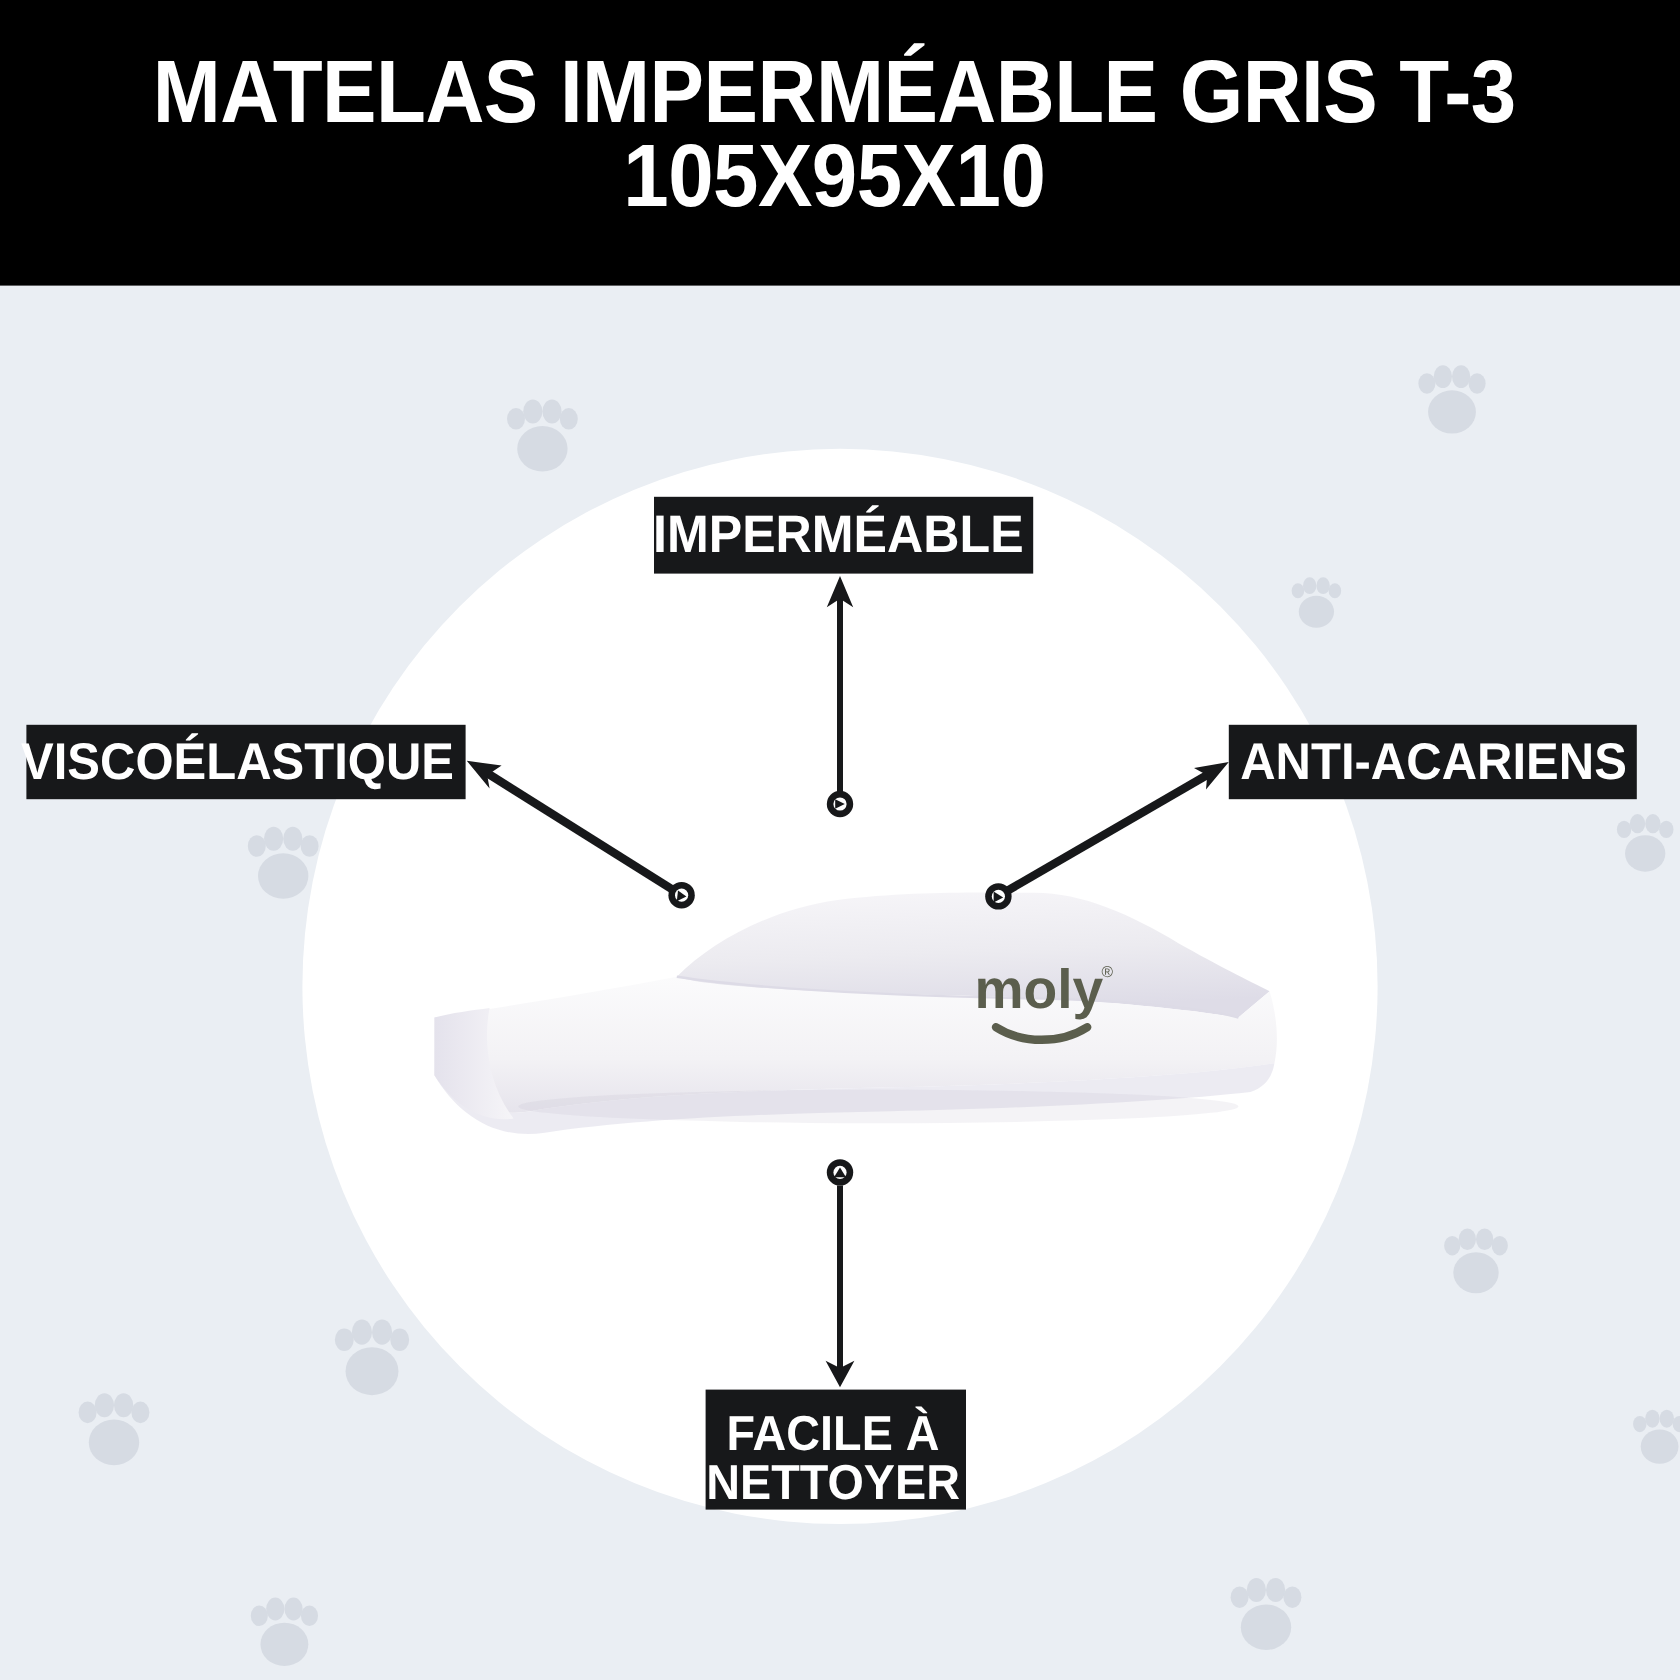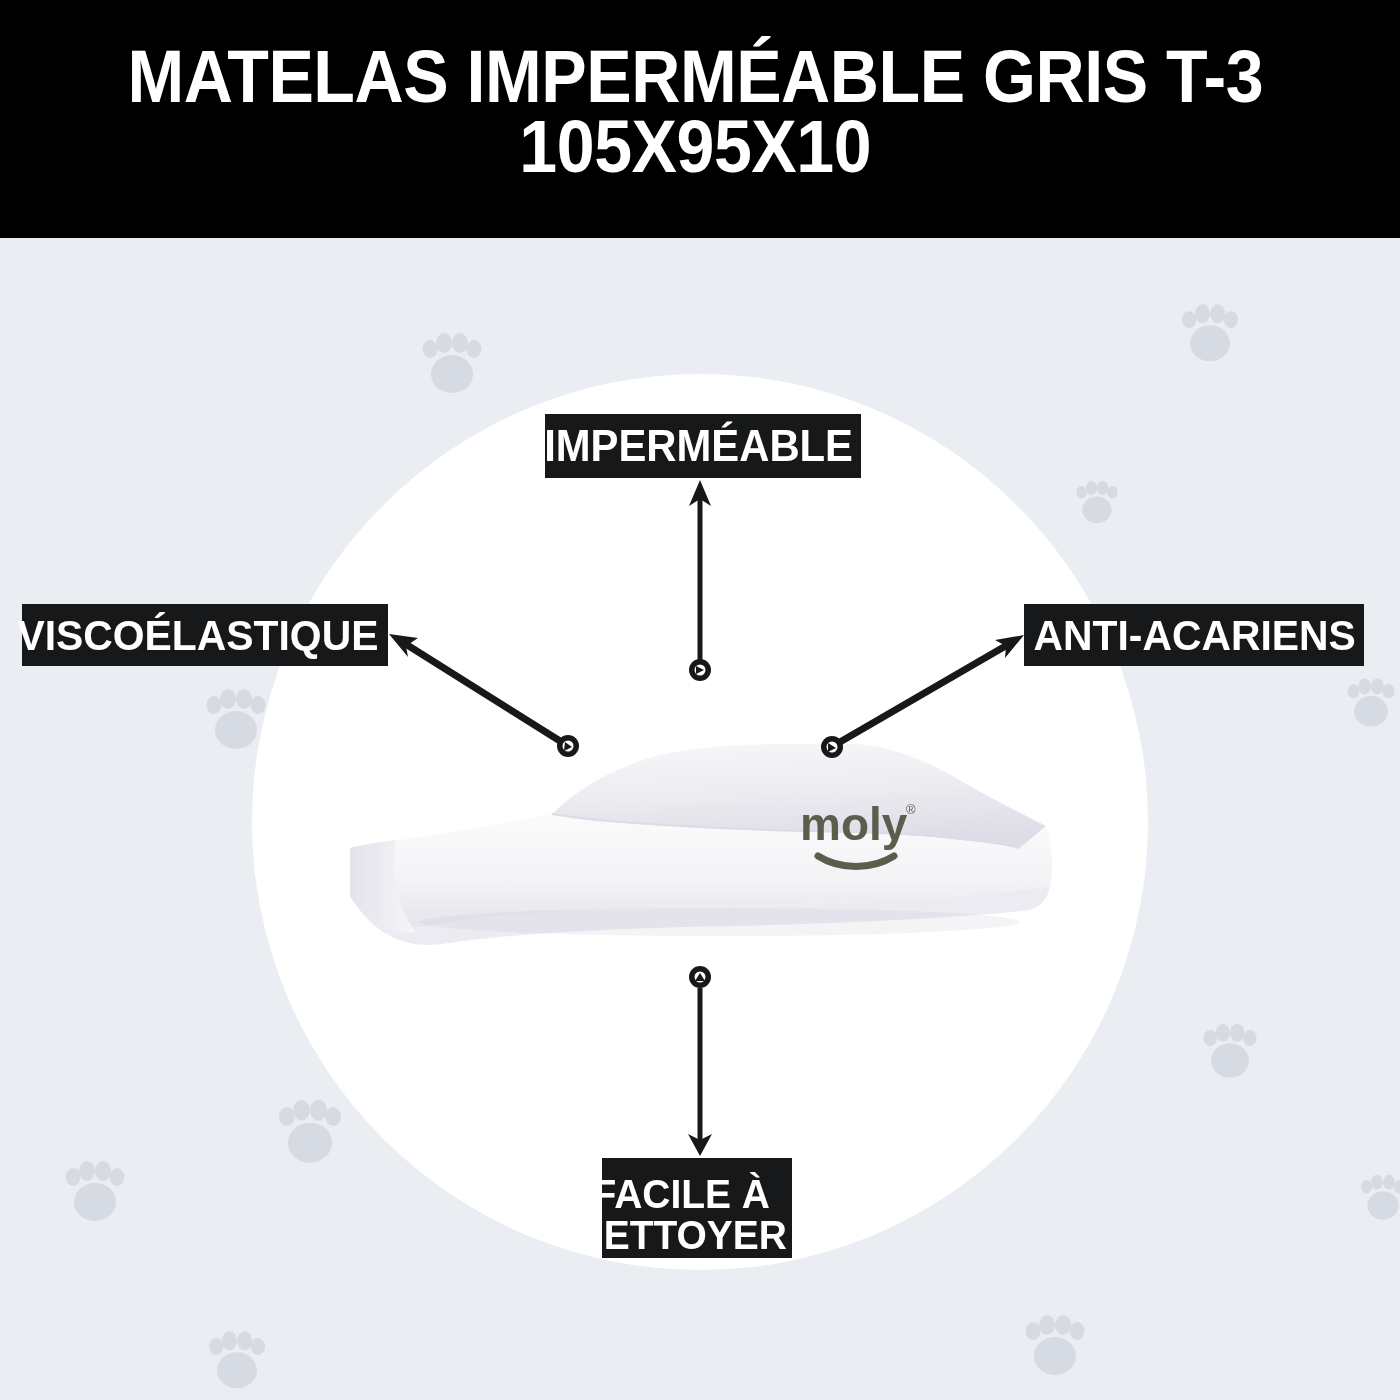--- a/index.html
+++ b/index.html
@@ -38,21 +38,21 @@
   
   .circle{
     position:absolute;
     left:252px;top:374px;
     width:896px;height:896px;
     border-radius:50%;
     background:#ffffff;
   }
 
   
-  .product{position:absolute;left:330px;top:700px;width:740px;height:260px;}
+  .product{position:absolute;left:342px;top:700px;width:740px;height:260px;}
 
   
   .arrows{position:absolute;left:0;top:0;width:1400px;height:1400px;}
 
   
   .label{
     position:absolute;
     background:#17181a;
     color:#ffffff;
     font-family:"Liberation Sans Narrow","Liberation Sans",sans-serif;
@@ -61,21 +61,21 @@
     text-align:center;
     line-height:1.0;
     box-sizing:border-box;
     letter-spacing:0px;
   }
   .label span{display:block;white-space:pre-line;transform:scaleX(0.95);}
 
   #label-impermeable{left:545px;top:414px;width:316px;height:64px;font-size:44px;}
   #label-viscoelastique{left:22px;top:604px;width:366px;height:62px;font-size:43px;}
   #label-anti-acariens{left:1024px;top:604px;width:340px;height:62px;font-size:43px;}
-  #label-facile{left:602px;top:1158px;width:190px;height:100px;font-size:41px;padding-top:14px;}
+  #label-facile{left:588px;top:1158px;width:217px;height:100px;font-size:41px;padding-top:14px;}
 </style>
 </head>
 <body>
 
 <div id="stage">
 
   <div class="header">
     <h1 class="header-title">MATELAS IMPERMÉABLE GRIS T-3
 105X95X10</h1>
   </div>

